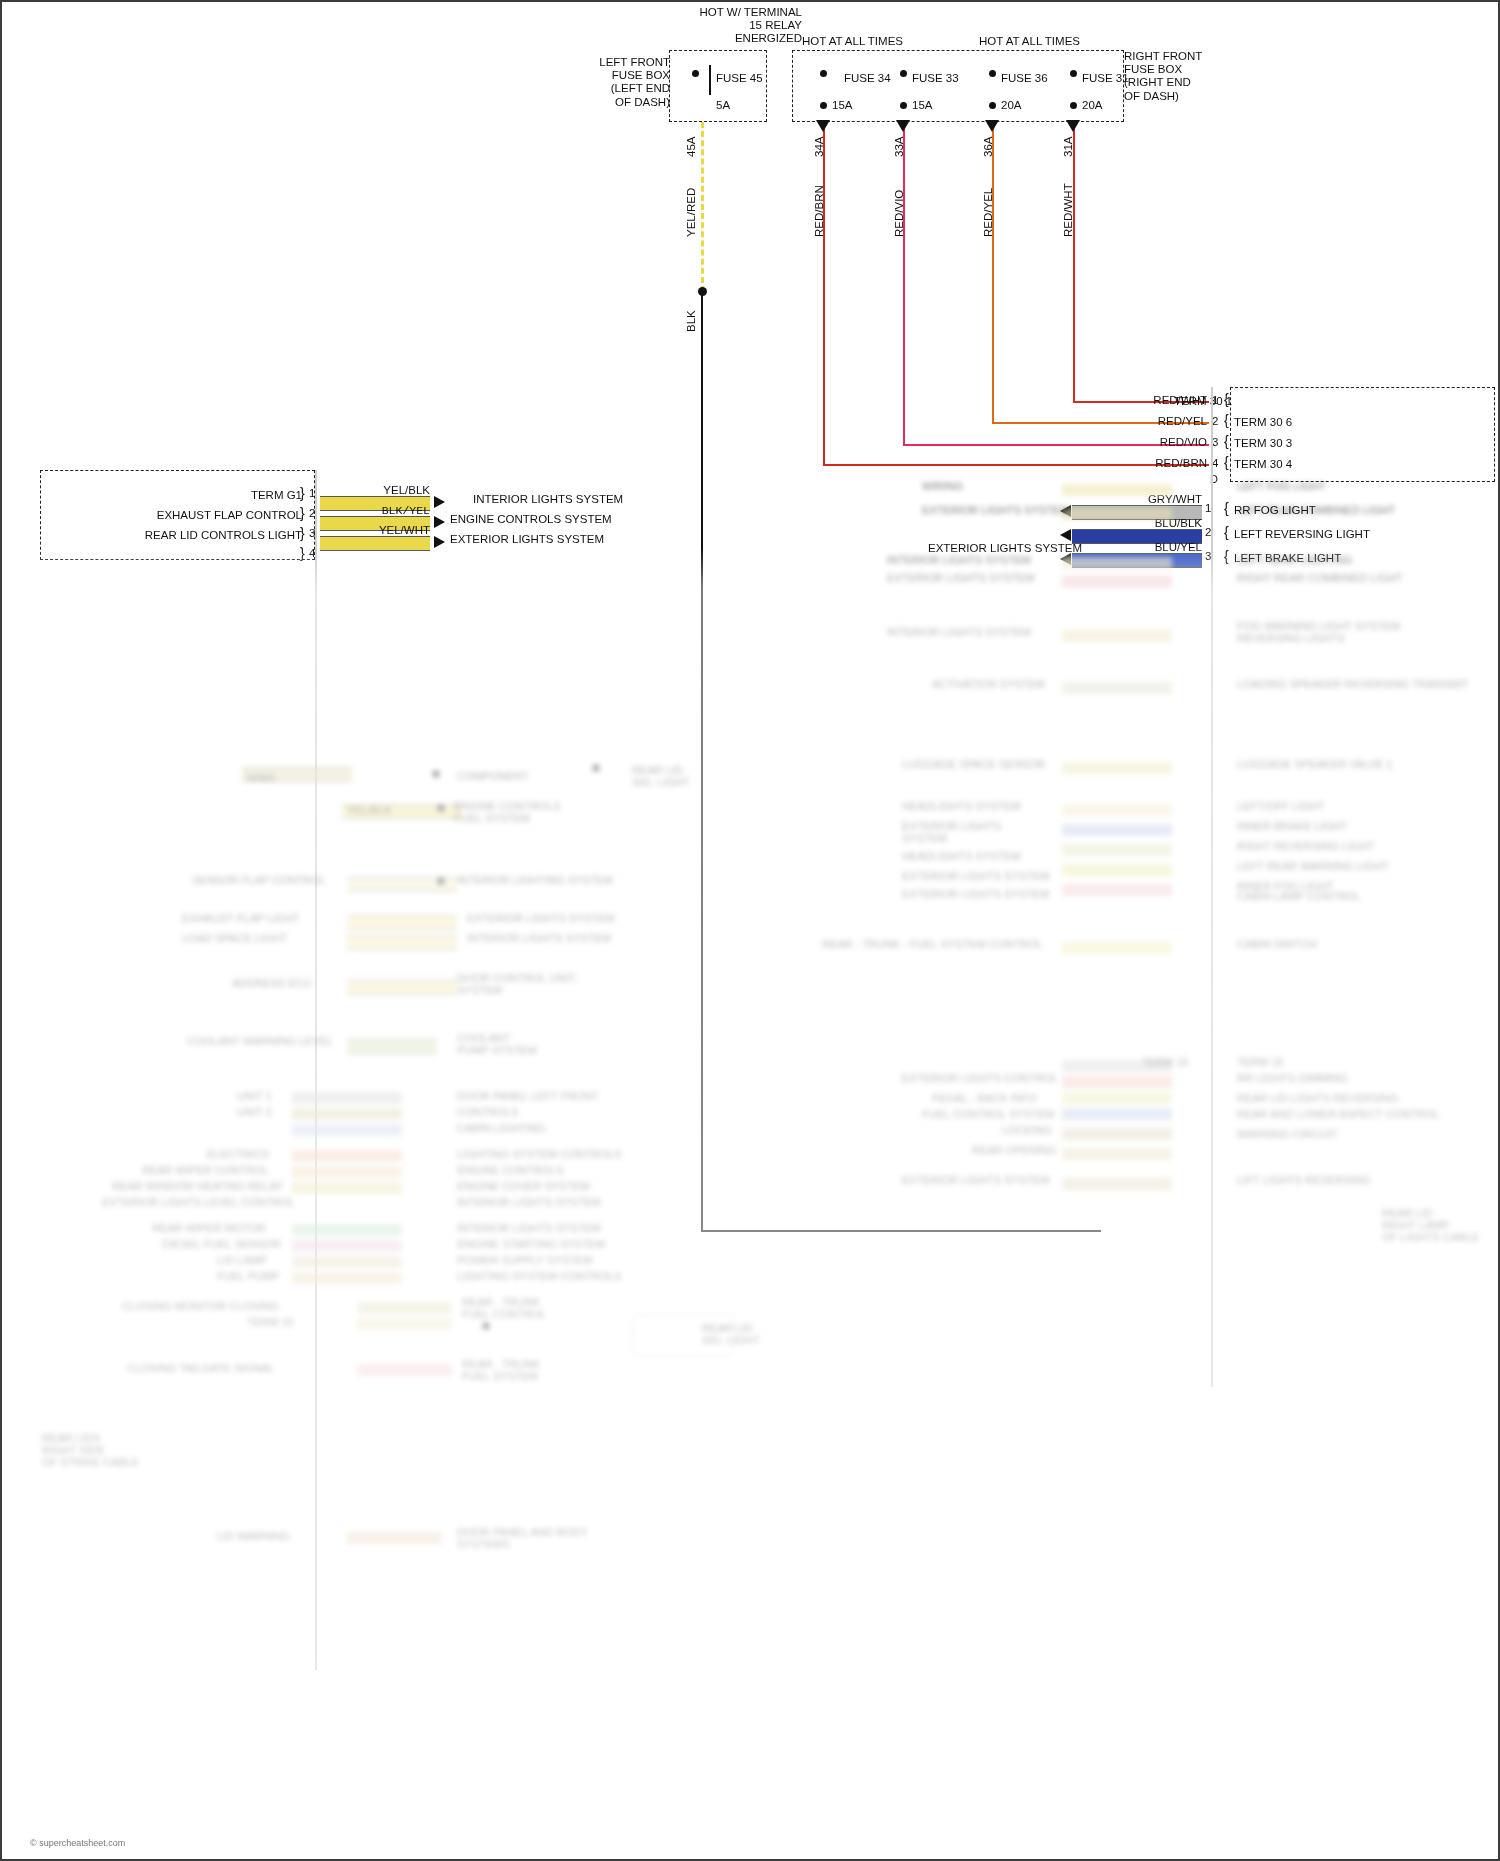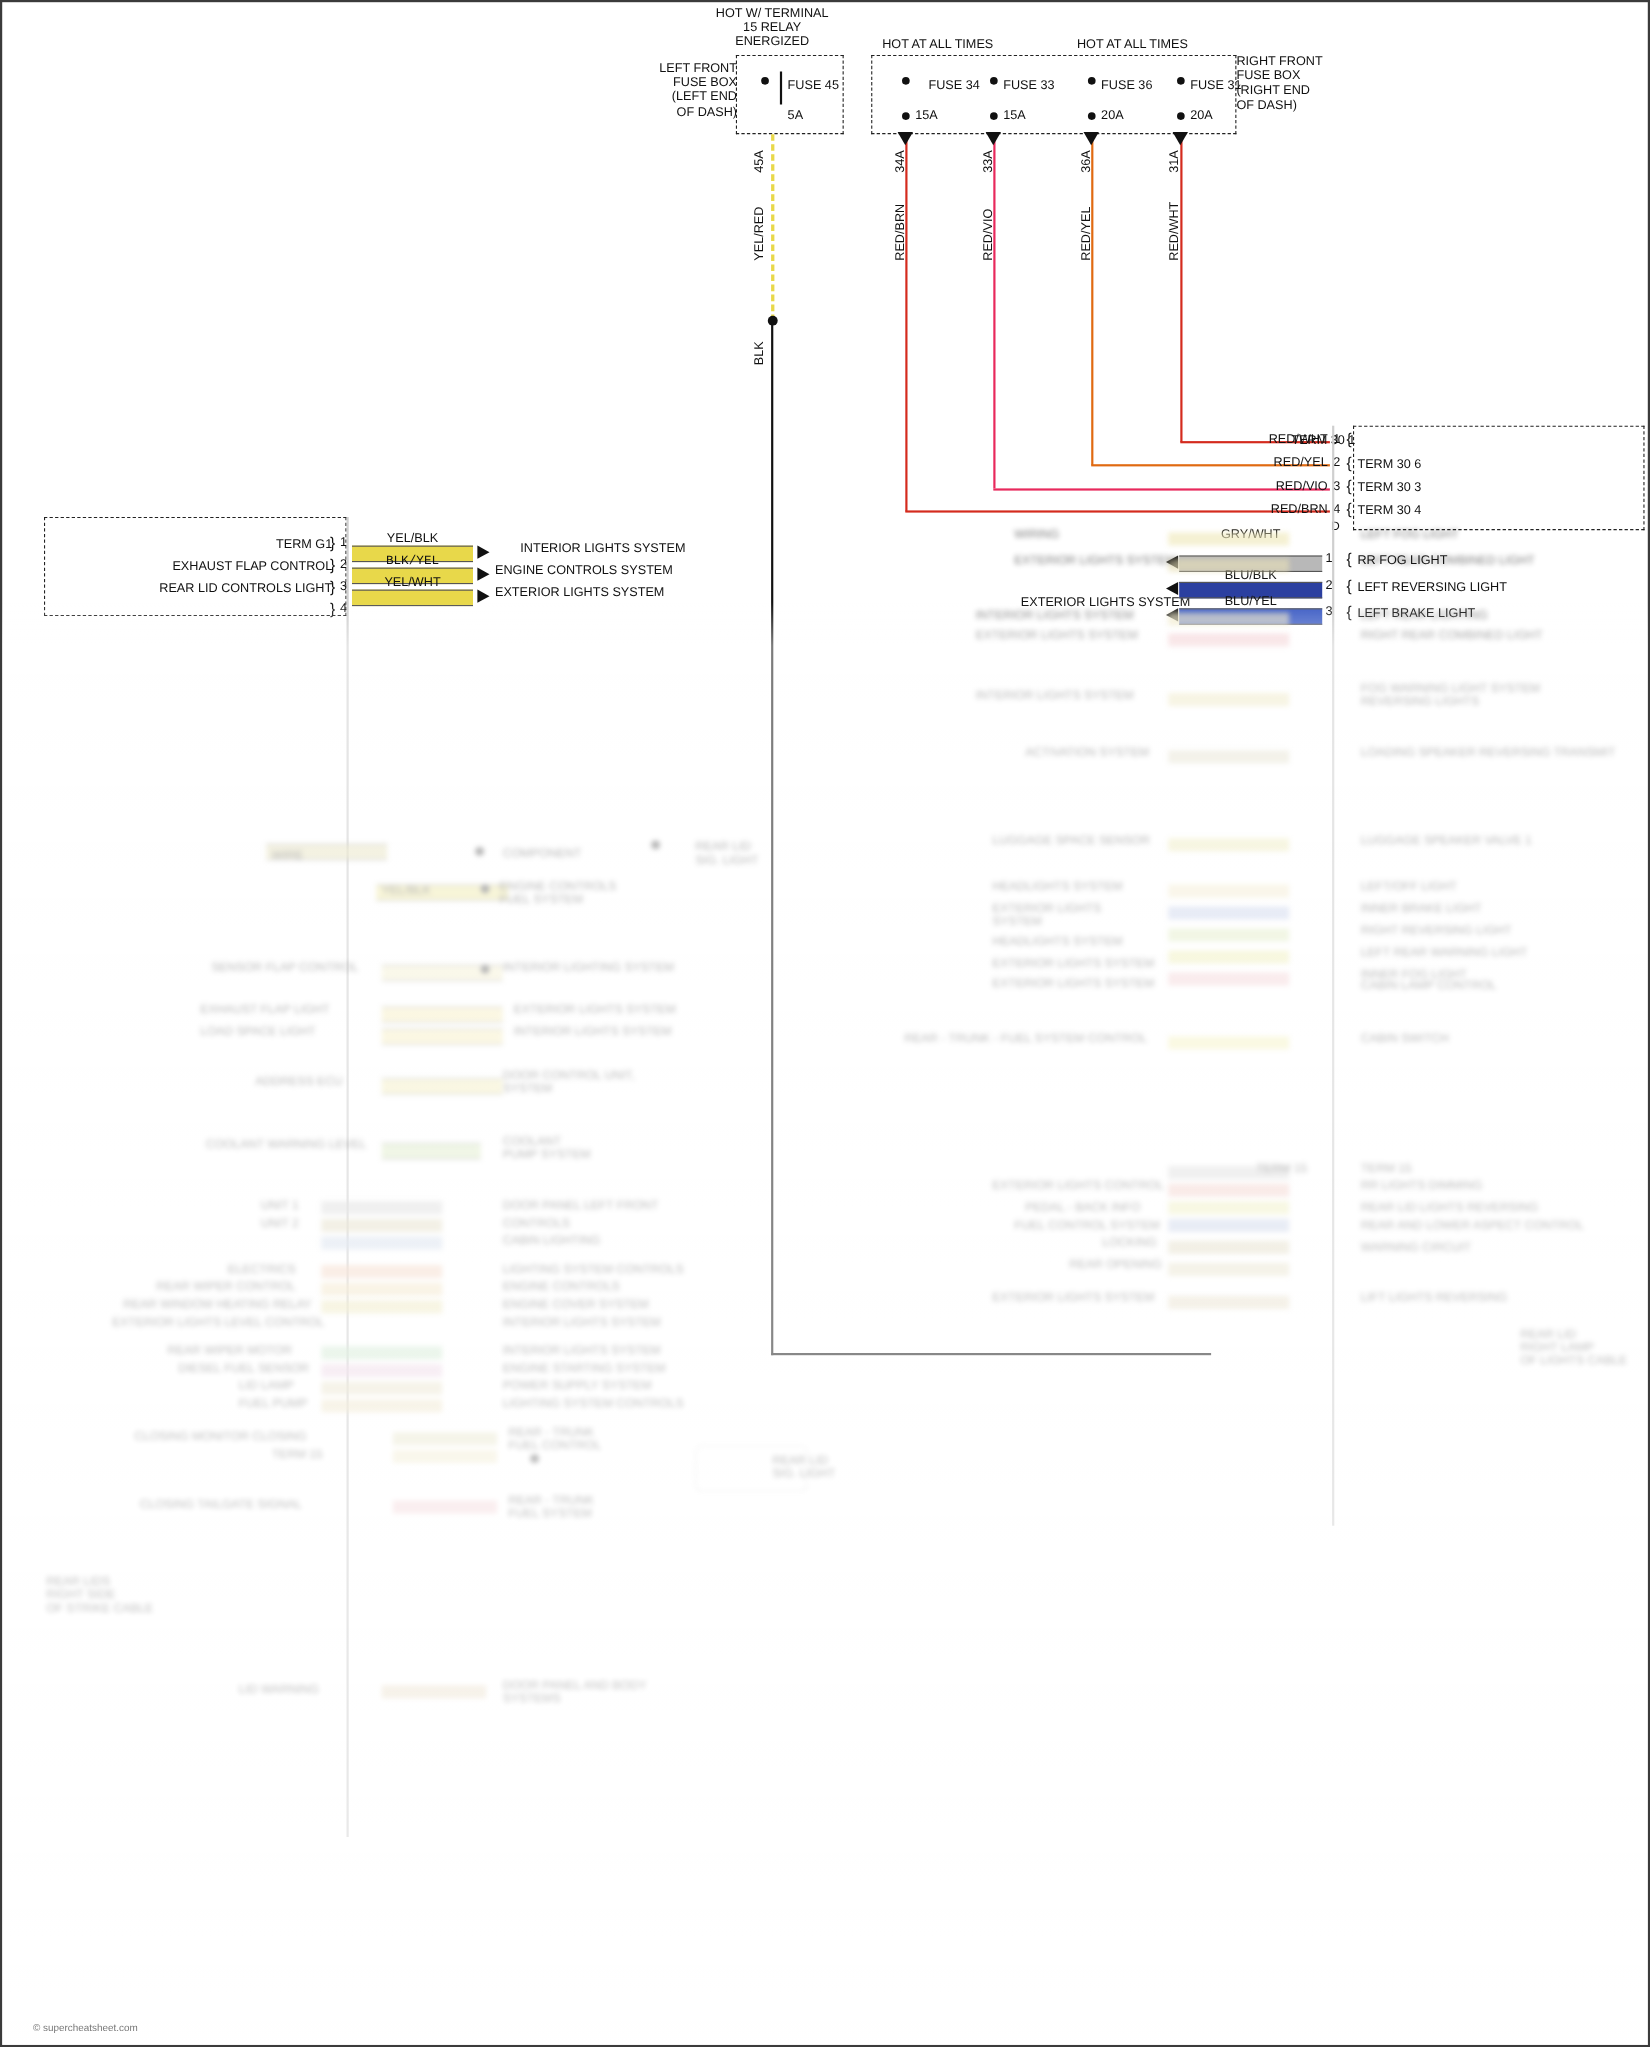--- a/index.html
+++ b/index.html
@@ -1,19 +1,19 @@
 <!DOCTYPE html>
 <html><head>
 <meta charset="utf-8">
 <style>
   html,body{margin:0;padding:0;background:#fff;}
   body{font-family:"Liberation Sans", sans-serif;}
   #page{position:relative;width:1500px;height:1861px;background:#ffffff;border:2px solid #3b3b3b;box-sizing:border-box;overflow:hidden;}
   .lbl{position:absolute;font-size:11.5px;color:#111;white-space:nowrap;line-height:1.15;}
-  .lbl.c{text-align:center;}
+  .lbl.c{text-align:right;}
   .lbl.r{text-align:right;}
   .vline{position:absolute;width:2px;}
   .hline{position:absolute;height:2px;}
   .dashbox{position:absolute;border:1.5px dashed #222;box-sizing:border-box;}
   .dot{position:absolute;width:7px;height:7px;border-radius:50%;background:#111;}
   .bigdot{position:absolute;width:9px;height:9px;border-radius:50%;background:#111;}
   .vlabel{position:absolute;font-size:11.5px;color:#111;transform-origin:0 0;transform:rotate(-90deg);white-space:nowrap;}
   .arrow{position:absolute;width:0;height:0;border-top:6px solid transparent;border-bottom:6px solid transparent;border-left:11px solid #111;}
   .arrowL{position:absolute;width:0;height:0;border-top:6px solid transparent;border-bottom:6px solid transparent;border-right:11px solid #111;}
   .fusebar{position:absolute;width:2px;height:30px;background:#111;}
@@ -165,21 +165,21 @@
 
   <div class="vline" style="left:313px;top:468px;height:1200px;background:#cfcfcf;"></div>
   <div class="vline" style="left:1209px;top:385px;height:1000px;background:#cfcfcf;"></div>
 
   <div class="lbl r" style="left:850px;top:540px;width:230px;">EXTERIOR LIGHTS SYSTEM</div>
   <div class="arrowL" style="left:1058px;top:503px;"></div>
   <div class="arrowL" style="left:1058px;top:527px;"></div>
   <div class="arrowL" style="left:1058px;top:551px;"></div>
 
   <div class="wirebar" style="left:1070px;top:503px;width:130px;background:#b8b8b8;"></div>
-  <div class="lbl c" style="left:1070px;top:478px;width:130px;">GRY/WHT</div>
+  <div class="lbl c" style="left:1070px;top:491px;width:130px;">GRY/WHT</div>
   <div class="lbl" style="left:1203px;top:500px;">1</div>
   <div class="conn-bracket" style="left:1222px;top:498px;">{</div>
   <div class="lbl" style="left:1232px;top:502px;">RR FOG LIGHT</div>
 
   <div class="wirebar" style="left:1070px;top:527px;width:130px;background:#2b3fa0;"></div>
   <div class="lbl c" style="left:1070px;top:515px;width:130px;color:#111;">BLU/BLK</div>
   <div class="lbl" style="left:1203px;top:524px;">2</div>
   <div class="conn-bracket" style="left:1222px;top:522px;">{</div>
   <div class="lbl" style="left:1232px;top:526px;">LEFT REVERSING LIGHT</div>
 

